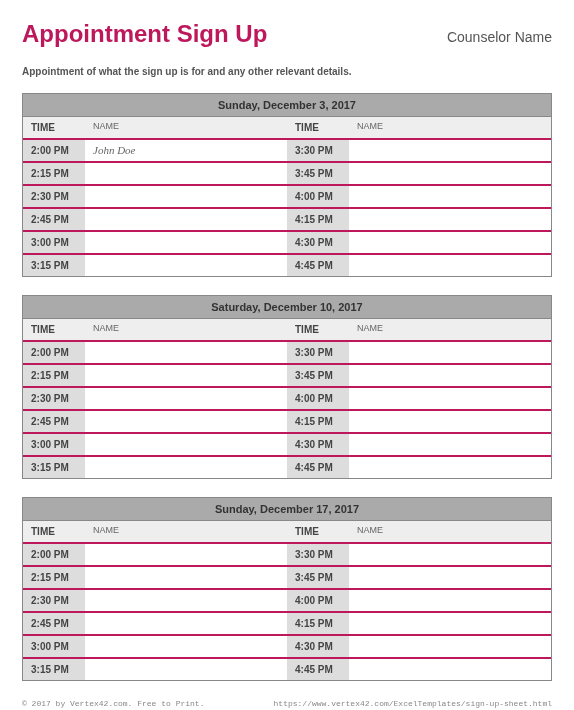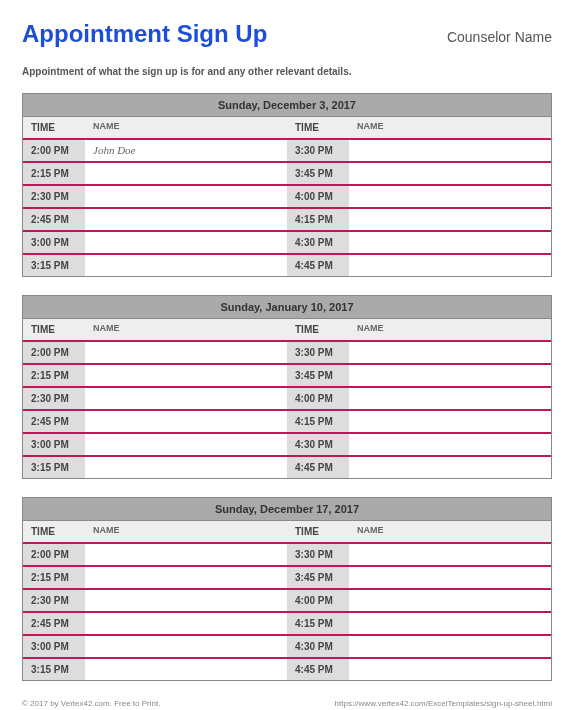--- a/index.html
+++ b/index.html
@@ -12,21 +12,21 @@
   }
   .header-row {
     display: flex;
     justify-content: space-between;
     align-items: baseline;
     margin-bottom: 18px;
   }
   .title {
     font-size: 24px;
     font-weight: bold;
-    color: #1d4ed8;
+    color: #be185d;
     font-family: 'Trebuchet MS', Arial, sans-serif;
   }
   .counselor {
     font-size: 14px;
     color: #555;
     font-family: 'Trebuchet MS', Arial, sans-serif;
     text-align: center;
   }
   .description {
     font-size: 10px;
@@ -81,29 +81,29 @@
     font-style: italic;
     color: #666;
     padding: 4px 8px;
     font-family: Georgia, serif;
     background: #fff;
   }
   .col-header-row .cell.name {
     font-style: normal;
     font-family: 'Trebuchet MS', Arial, sans-serif;
     font-size: 9px;
-    font-weight: bold;
+    font-weight: normal;
     background: #eee;
   }
   .footer {
     display: flex;
     justify-content: space-between;
     font-size: 8px;
     color: #888;
-    font-family: Liberation Sans, sans-serif;
+    font-family: Liberation Mono, monospace;
     margin-top: 6px;
   }
 </style>
 </head>
 <body>
 
 <div class="header-row">
   <div class="title">Appointment Sign Up</div>
   <div class="counselor">Counselor Name</div>
 </div>
@@ -150,21 +150,21 @@
         <div class="cell name"></div>
       </div>
       <div class="slot-row">
         <div class="cell time">3:15 PM</div>
         <div class="cell name"></div>
         <div class="cell time">4:45 PM</div>
         <div class="cell name"></div>
       </div>
     </div>
     <div class="day-block">
-      <div class="day-header">Sunday, January 10, 2017</div>
+      <div class="day-header">Saturday, December 10, 2017</div>
       <div class="col-header-row">
         <div class="cell time">TIME</div>
         <div class="cell name">NAME</div>
         <div class="cell time">TIME</div>
         <div class="cell name">NAME</div>
       </div>
       <div class="slot-row">
         <div class="cell time">2:00 PM</div>
         <div class="cell name"></div>
         <div class="cell time">3:30 PM</div>

